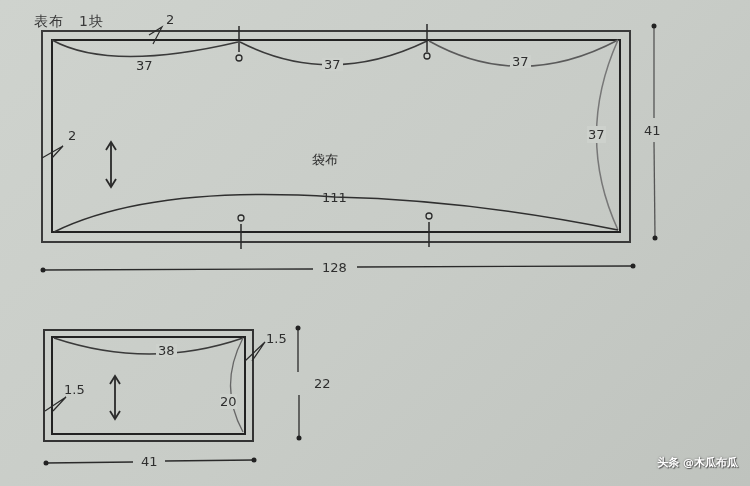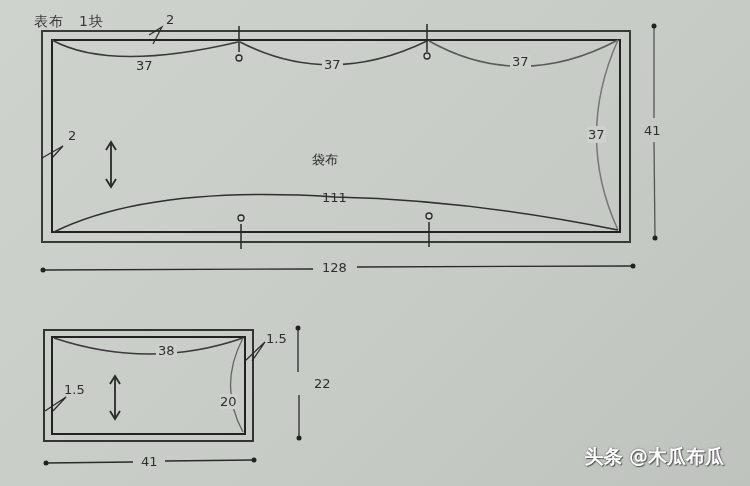--- a/index.html
+++ b/index.html
@@ -13,22 +13,22 @@
     background: linear-gradient(135deg, #cfd3ce 0%, #c8ccc7 55%, #bfc3be 100%);
   }
   svg { position: absolute; left: 0; top: 0; }
   .lbl {
     position: absolute; color: #2b2b2b; font-size: 13px; line-height: 1;
     white-space: nowrap;
   }
   .num { font-size: 13px; color: #2e2e2e; background: transparent; }
   .title { font-size: 14px; color: #3a3a3a; letter-spacing: 1px; }
   .watermark {
-    position: absolute; right: 26px; bottom: 16px; color: #ffffff;
-    font-size: 19px; font-weight: bold;
+    position: absolute; right: 12px; bottom: 16px; color: #ffffff;
+    font-size: 11px; font-weight: bold;
     text-shadow: 1px 1px 1px #555, 0 0 2px #666;
     font-family: "DejaVu Sans", sans-serif;
   }
 </style>
 </head>
 <body>
 
 <div id="canvas">
 
   <svg width="750" height="486" viewBox="0 0 750 486">

